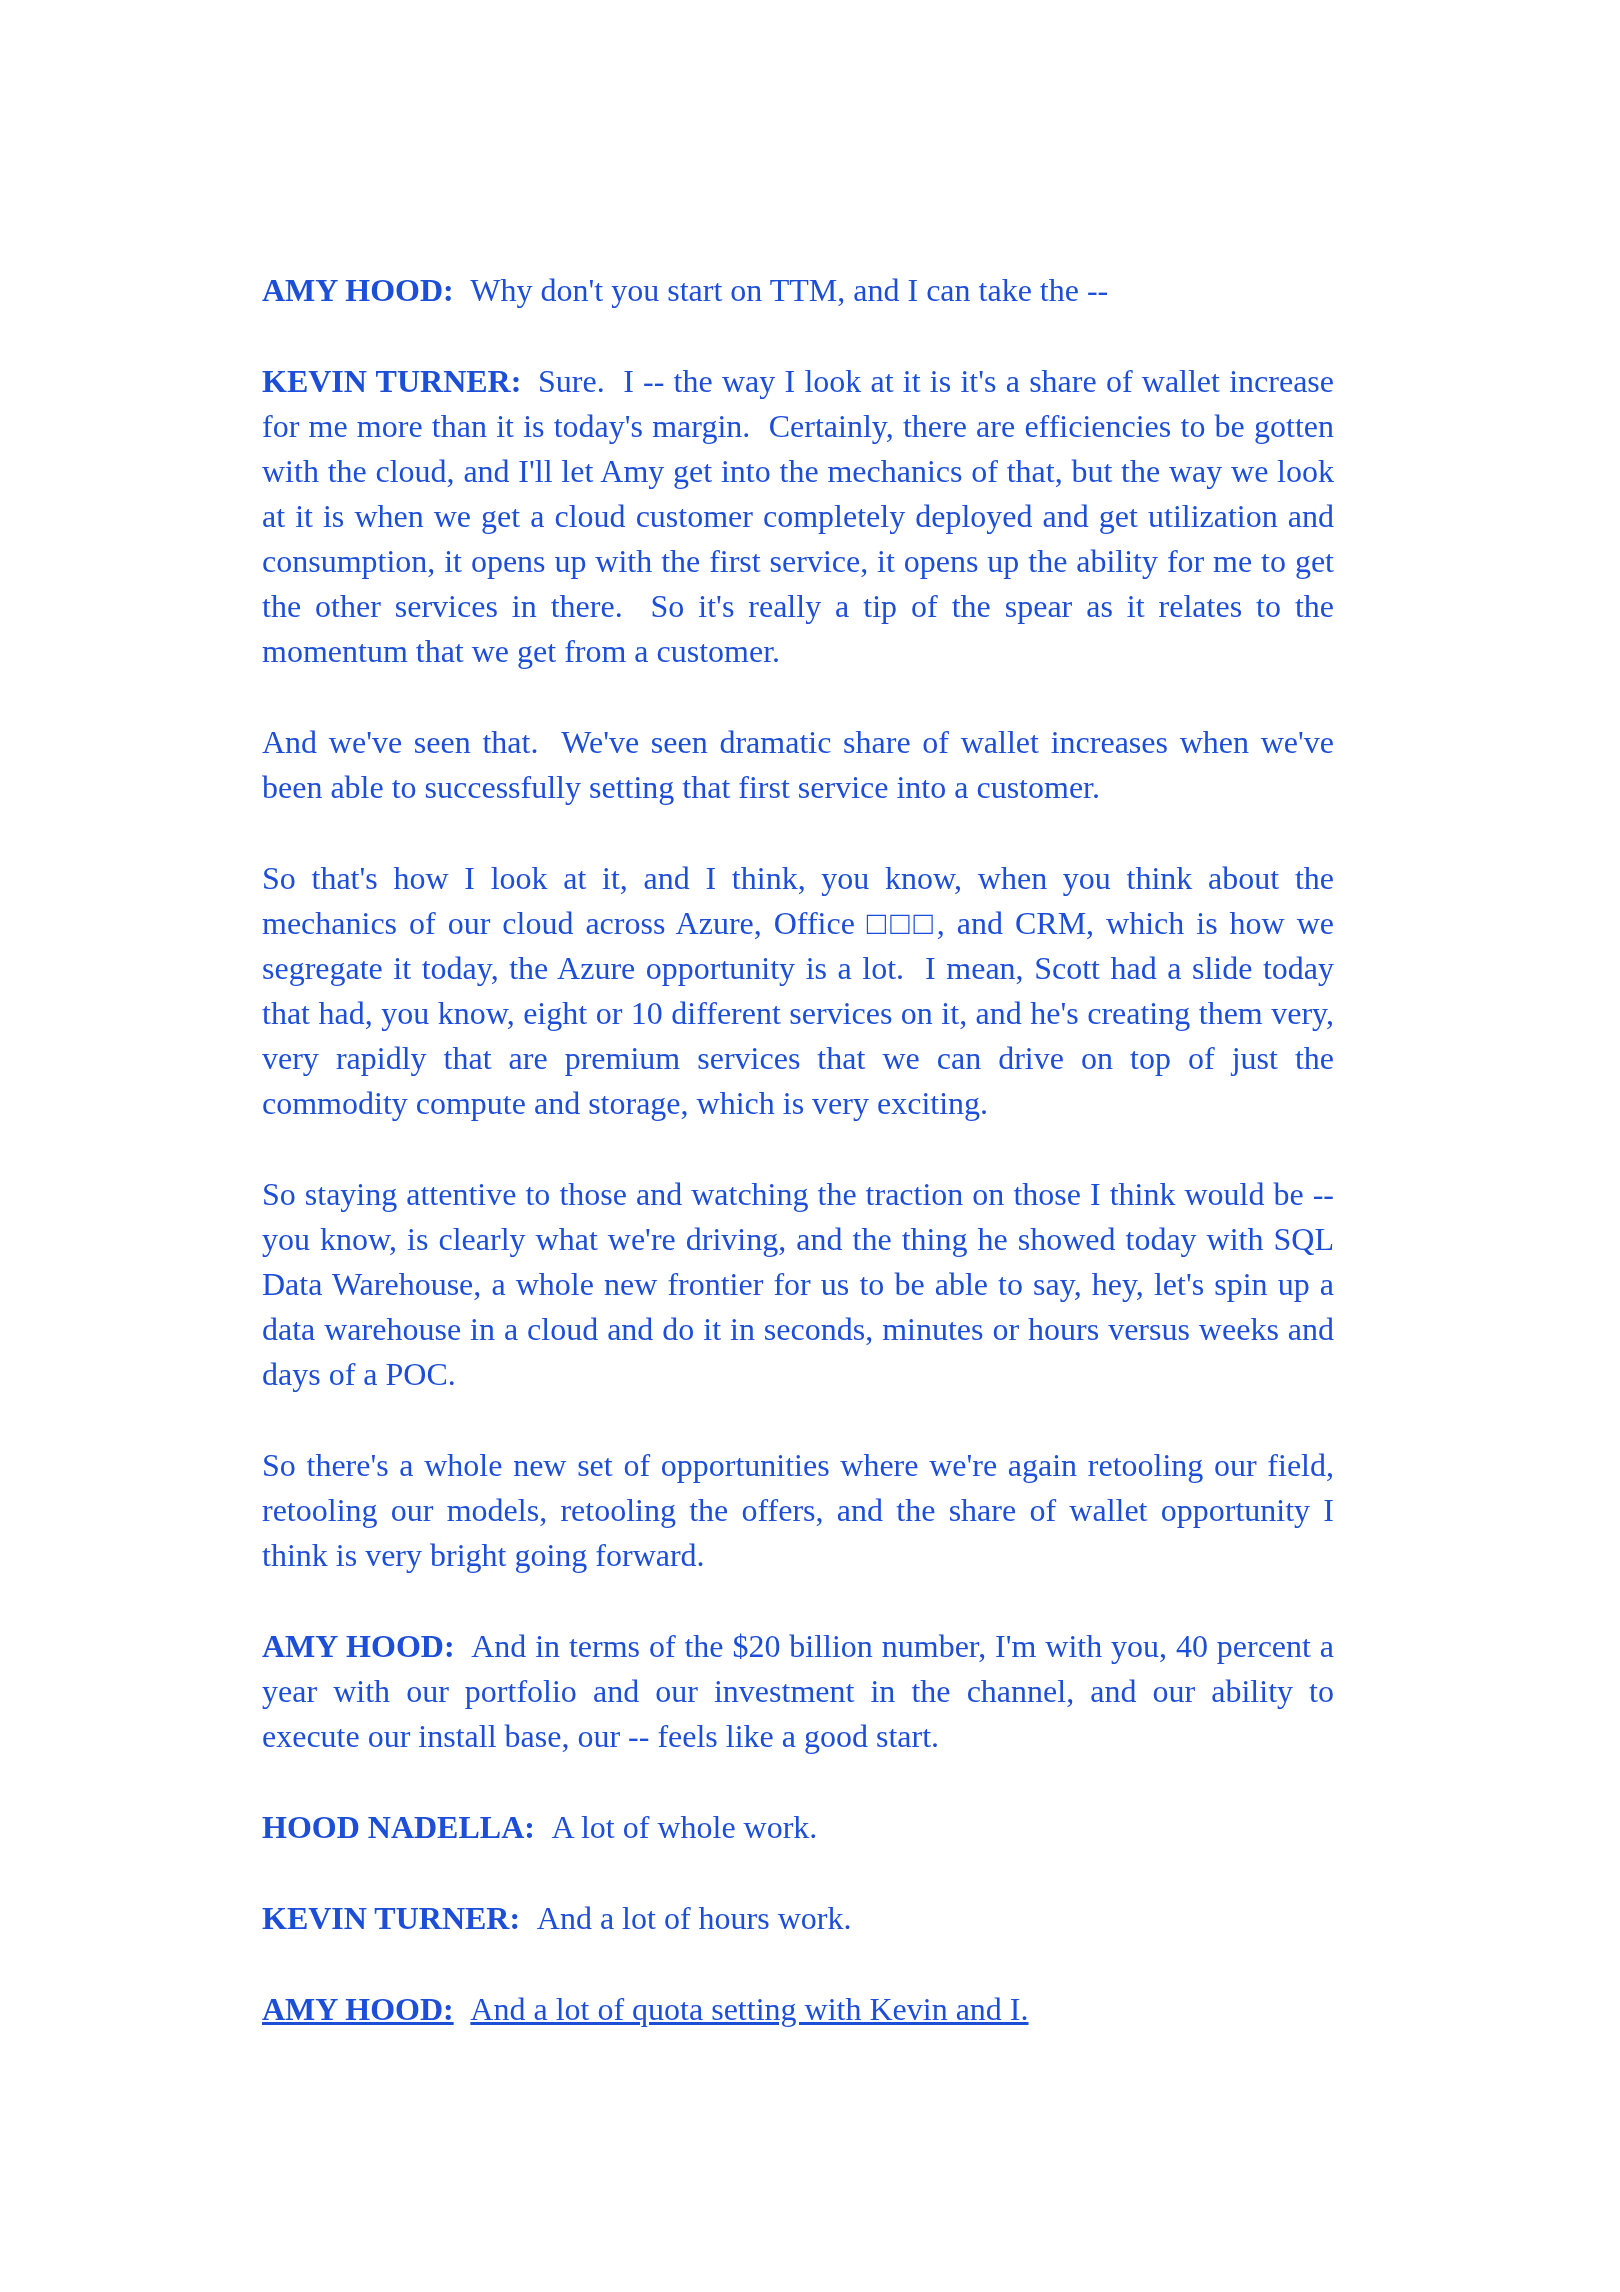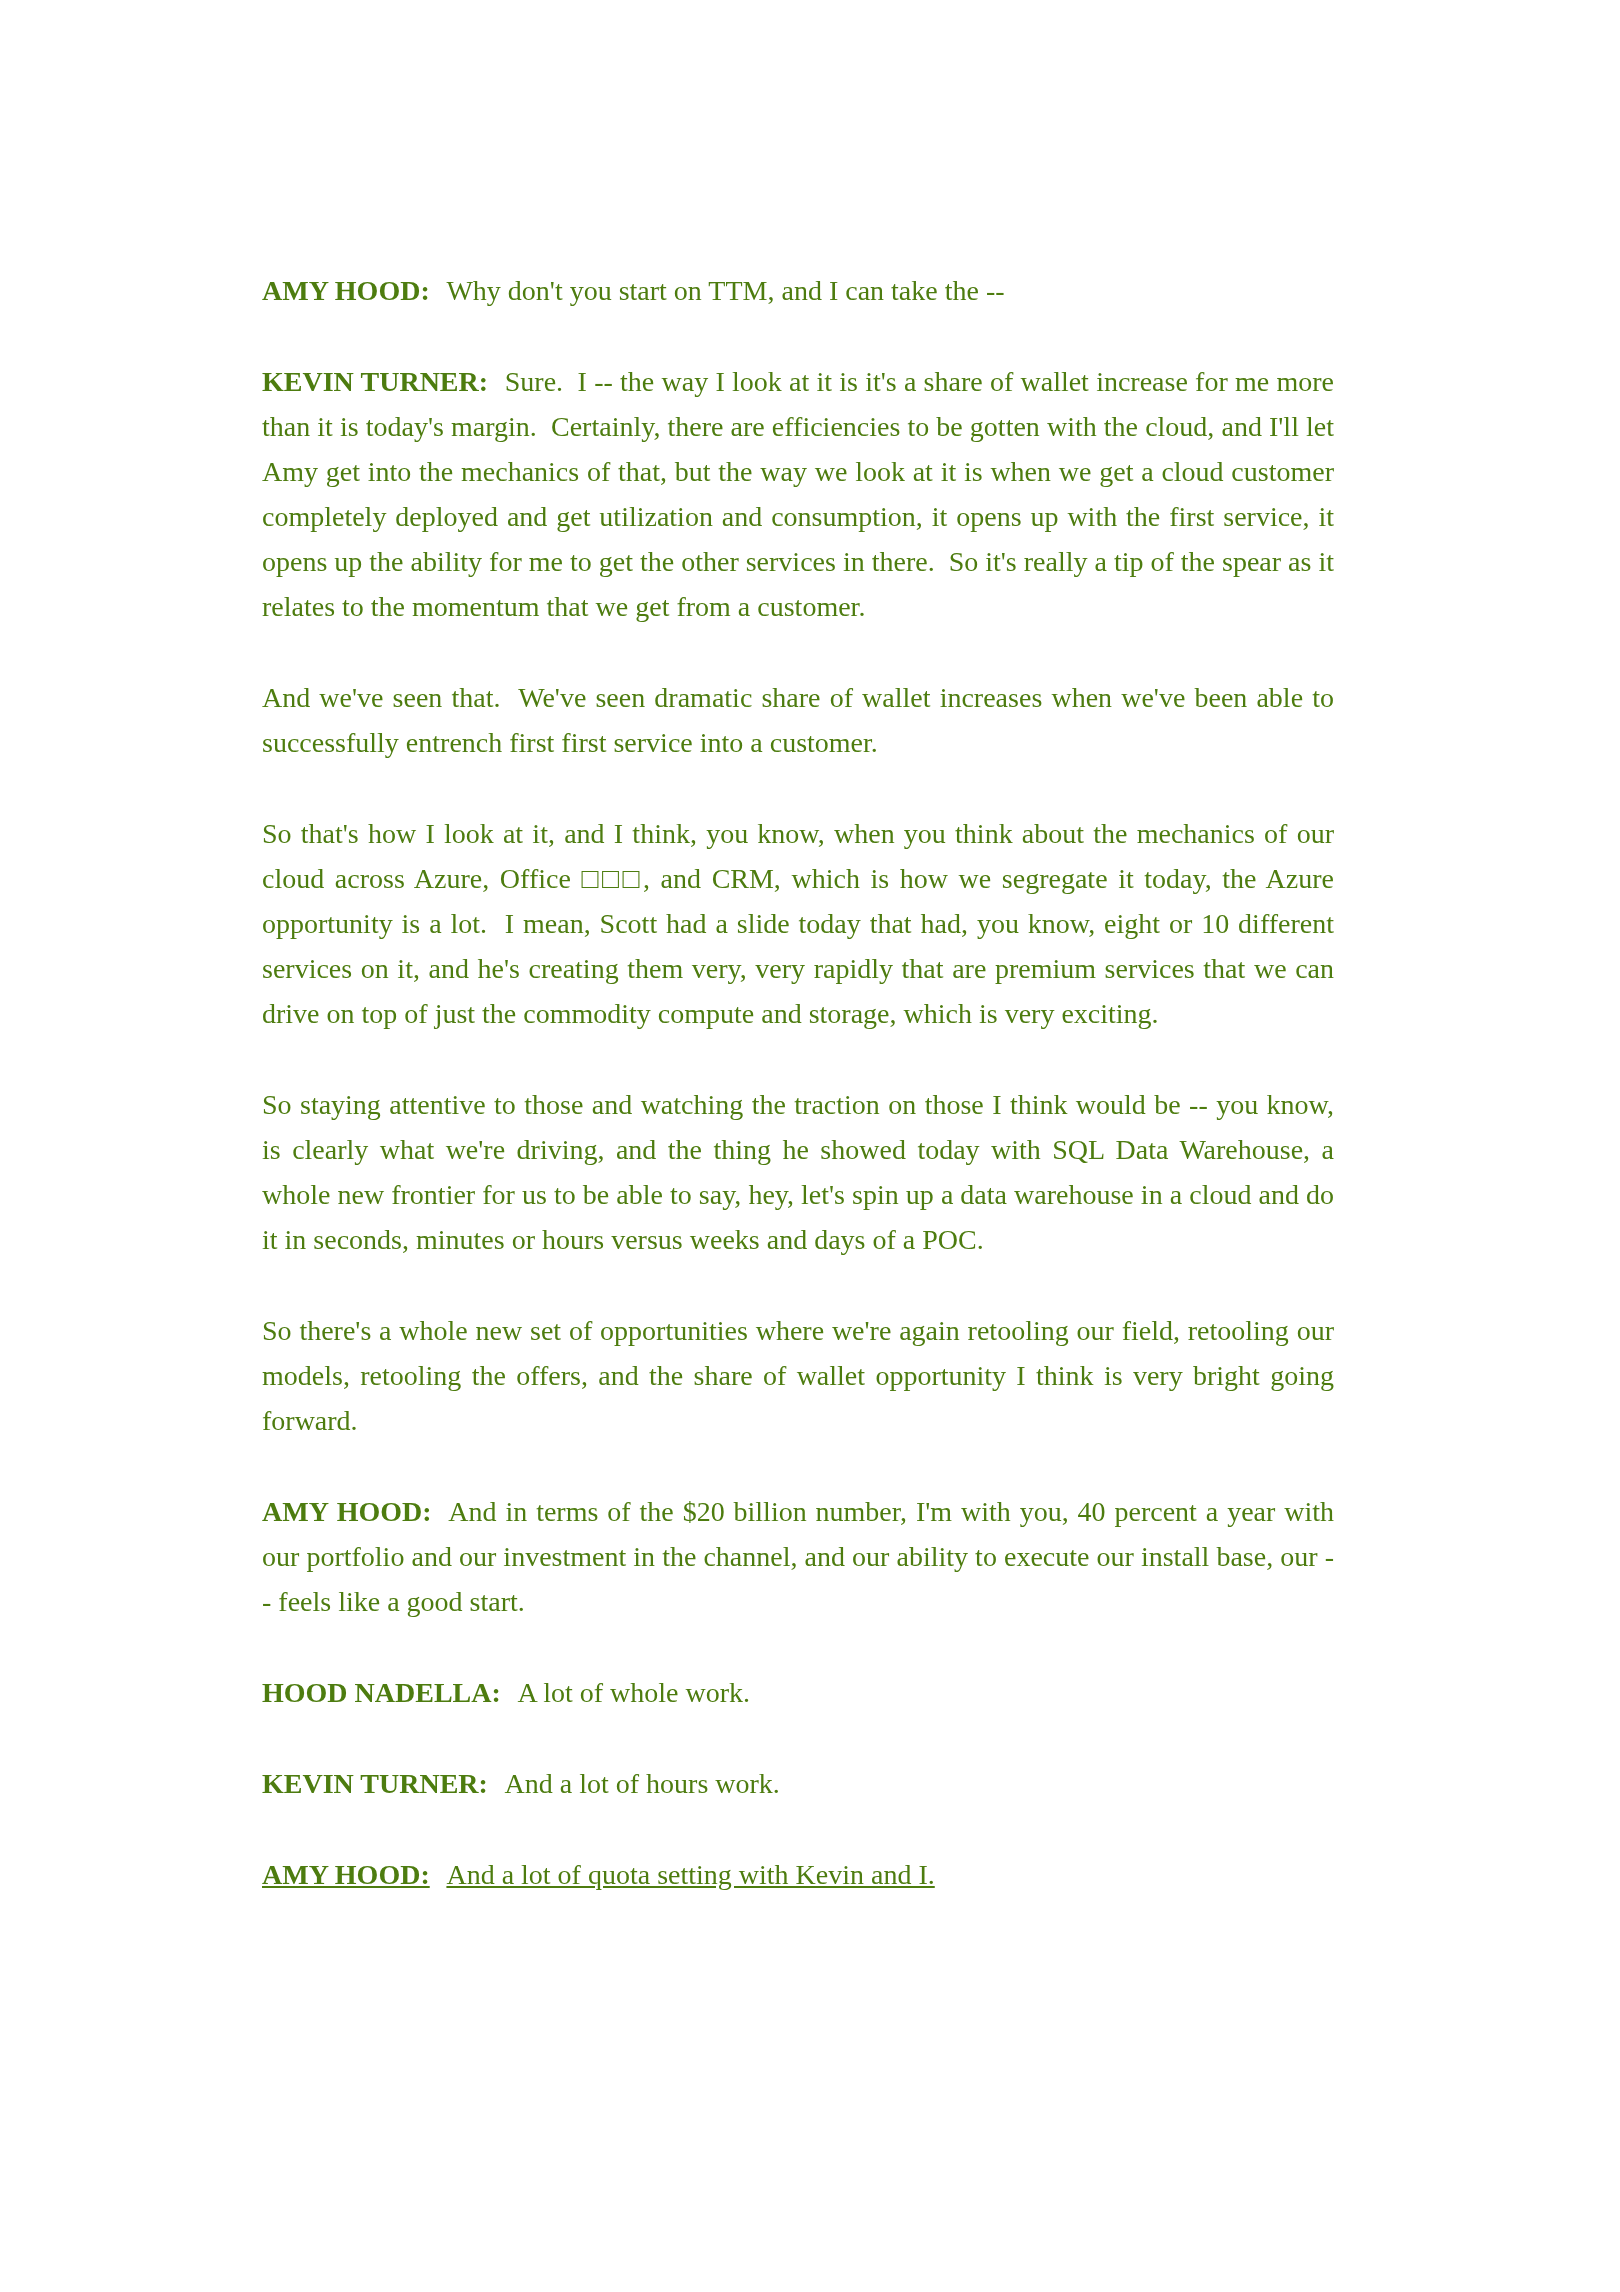--- a/index.html
+++ b/index.html
@@ -11,43 +11,43 @@
     position: relative;
     width: 1620px;
     height: 2293px;
     background: #ffffff;
     box-sizing: border-box;
     padding: 268px 270px 0 262px;
     overflow: hidden;
   }
   .para {
     font-family: "Liberation Serif", "DejaVu Serif", serif;
-    font-size: 28px;
+    font-size: 32px;
     line-height: 45px;
-    color: #4d7c0f;
+    color: #1d4ed8;
     text-align: justify;
     text-justify: inter-word;
     white-space: pre-wrap;
     margin: 0 16px 46px 0;
   }
   .para:last-child { margin-bottom: 0; text-decoration: underline; }
   .speaker {
     font-weight: bold;
   }
   .speaker:not(:empty) {
     margin-right: 16.7px;
   }
 </style>
 </head>
 <body>
 
 <div class="page">
   <p class="para"><span class="speaker">AMY HOOD:</span><span>Why don't you start on TTM, and I can take the --</span></p>
   <p class="para"><span class="speaker">KEVIN TURNER:</span><span>Sure.  I -- the way I look at it is it's a share of wallet increase for me more than it is today's margin.  Certainly, there are efficiencies to be gotten with the cloud, and I'll let Amy get into the mechanics of that, but the way we look at it is when we get a cloud customer completely deployed and get utilization and consumption, it opens up with the first service, it opens up the ability for me to get the other services in there.  So it's really a tip of the spear as it relates to the momentum that we get from a customer.</span></p>
-  <p class="para"><span class="speaker"></span><span>And we've seen that.  We've seen dramatic share of wallet increases when we've been able to successfully entrench first first service into a customer.</span></p>
+  <p class="para"><span class="speaker"></span><span>And we've seen that.  We've seen dramatic share of wallet increases when we've been able to successfully setting that first service into a customer.</span></p>
   <p class="para"><span class="speaker"></span><span>So that's how I look at it, and I think, you know, when you think about the mechanics of our cloud across Azure, Office □□□, and CRM, which is how we segregate it today, the Azure opportunity is a lot.  I mean, Scott had a slide today that had, you know, eight or 10 different services on it, and he's creating them very, very rapidly that are premium services that we can drive on top of just the commodity compute and storage, which is very exciting.</span></p>
   <p class="para"><span class="speaker"></span><span>So staying attentive to those and watching the traction on those I think would be -- you know, is clearly what we're driving, and the thing he showed today with SQL Data Warehouse, a whole new frontier for us to be able to say, hey, let's spin up a data warehouse in a cloud and do it in seconds, minutes or hours versus weeks and days of a POC.</span></p>
   <p class="para"><span class="speaker"></span><span>So there's a whole new set of opportunities where we're again retooling our field, retooling our models, retooling the offers, and the share of wallet opportunity I think is very bright going forward.</span></p>
   <p class="para"><span class="speaker">AMY HOOD:</span><span>And in terms of the $20 billion number, I'm with you, 40 percent a year with our portfolio and our investment in the channel, and our ability to execute our install base, our -- feels like a good start.</span></p>
   <p class="para"><span class="speaker">HOOD NADELLA:</span><span>A lot of whole work.</span></p>
   <p class="para"><span class="speaker">KEVIN TURNER:</span><span>And a lot of hours work.</span></p>
   <p class="para"><span class="speaker">AMY HOOD:</span><span>And a lot of quota setting with Kevin and I.</span></p>
 </div>
 
 

